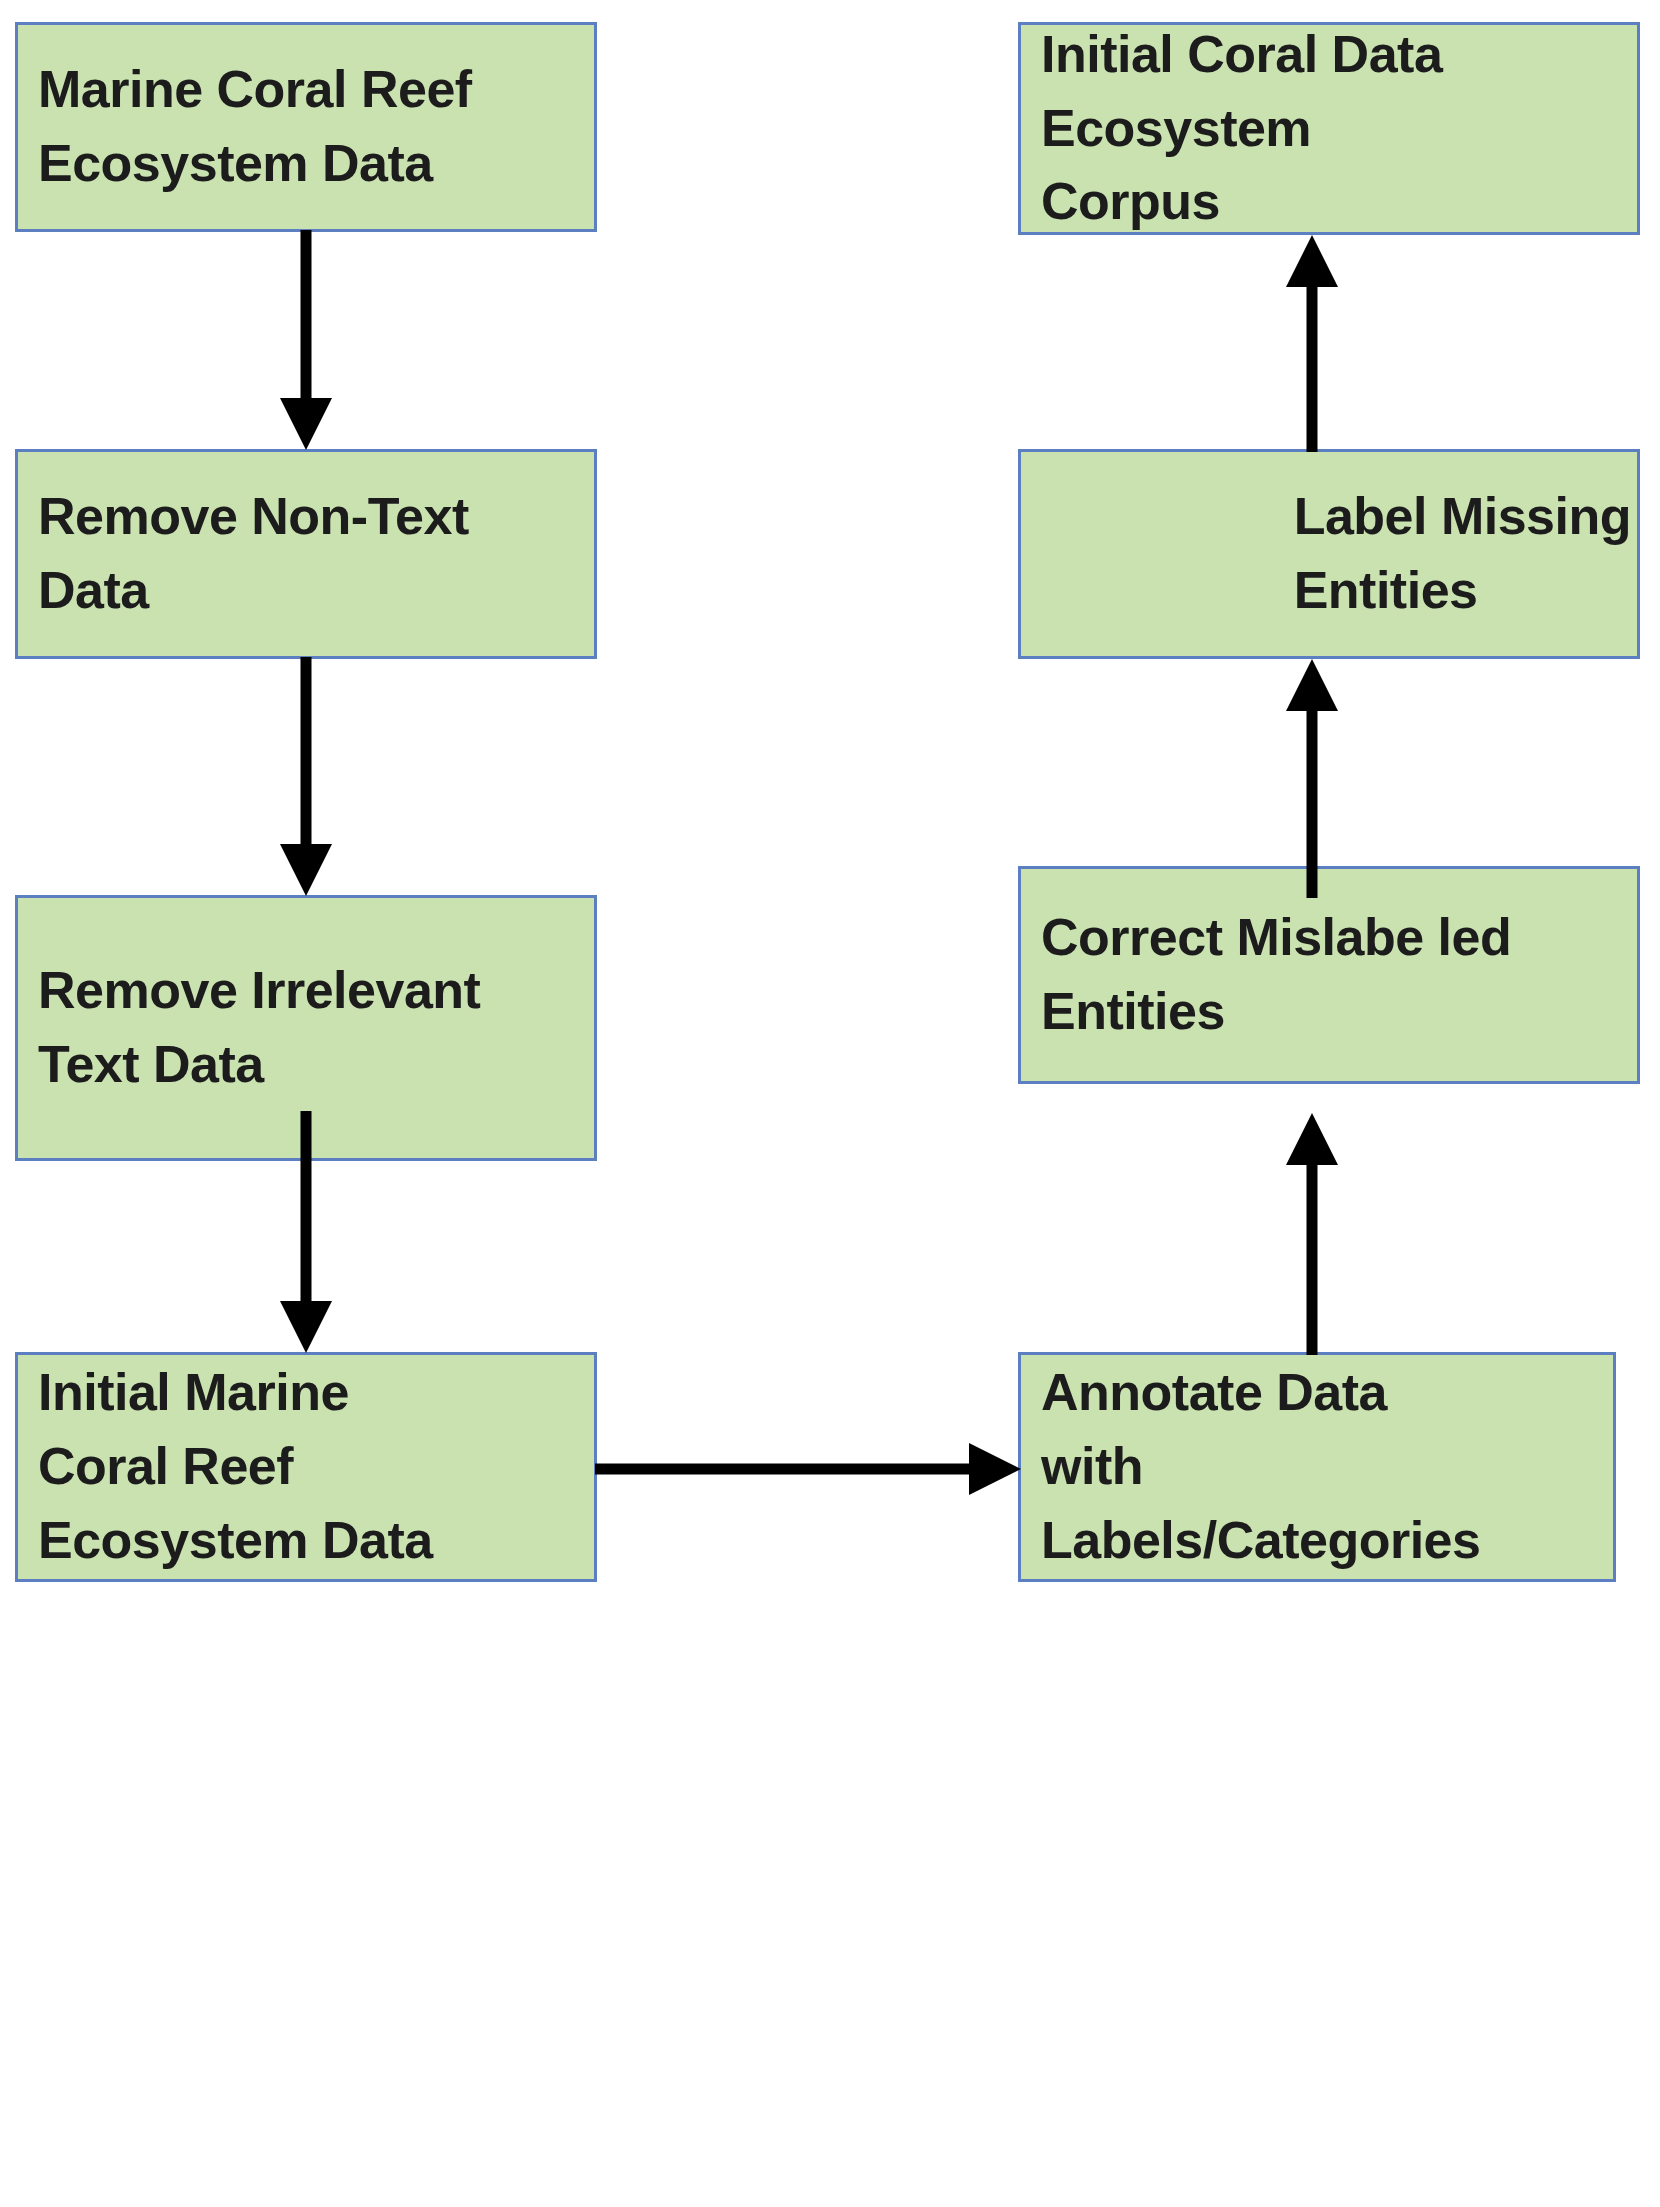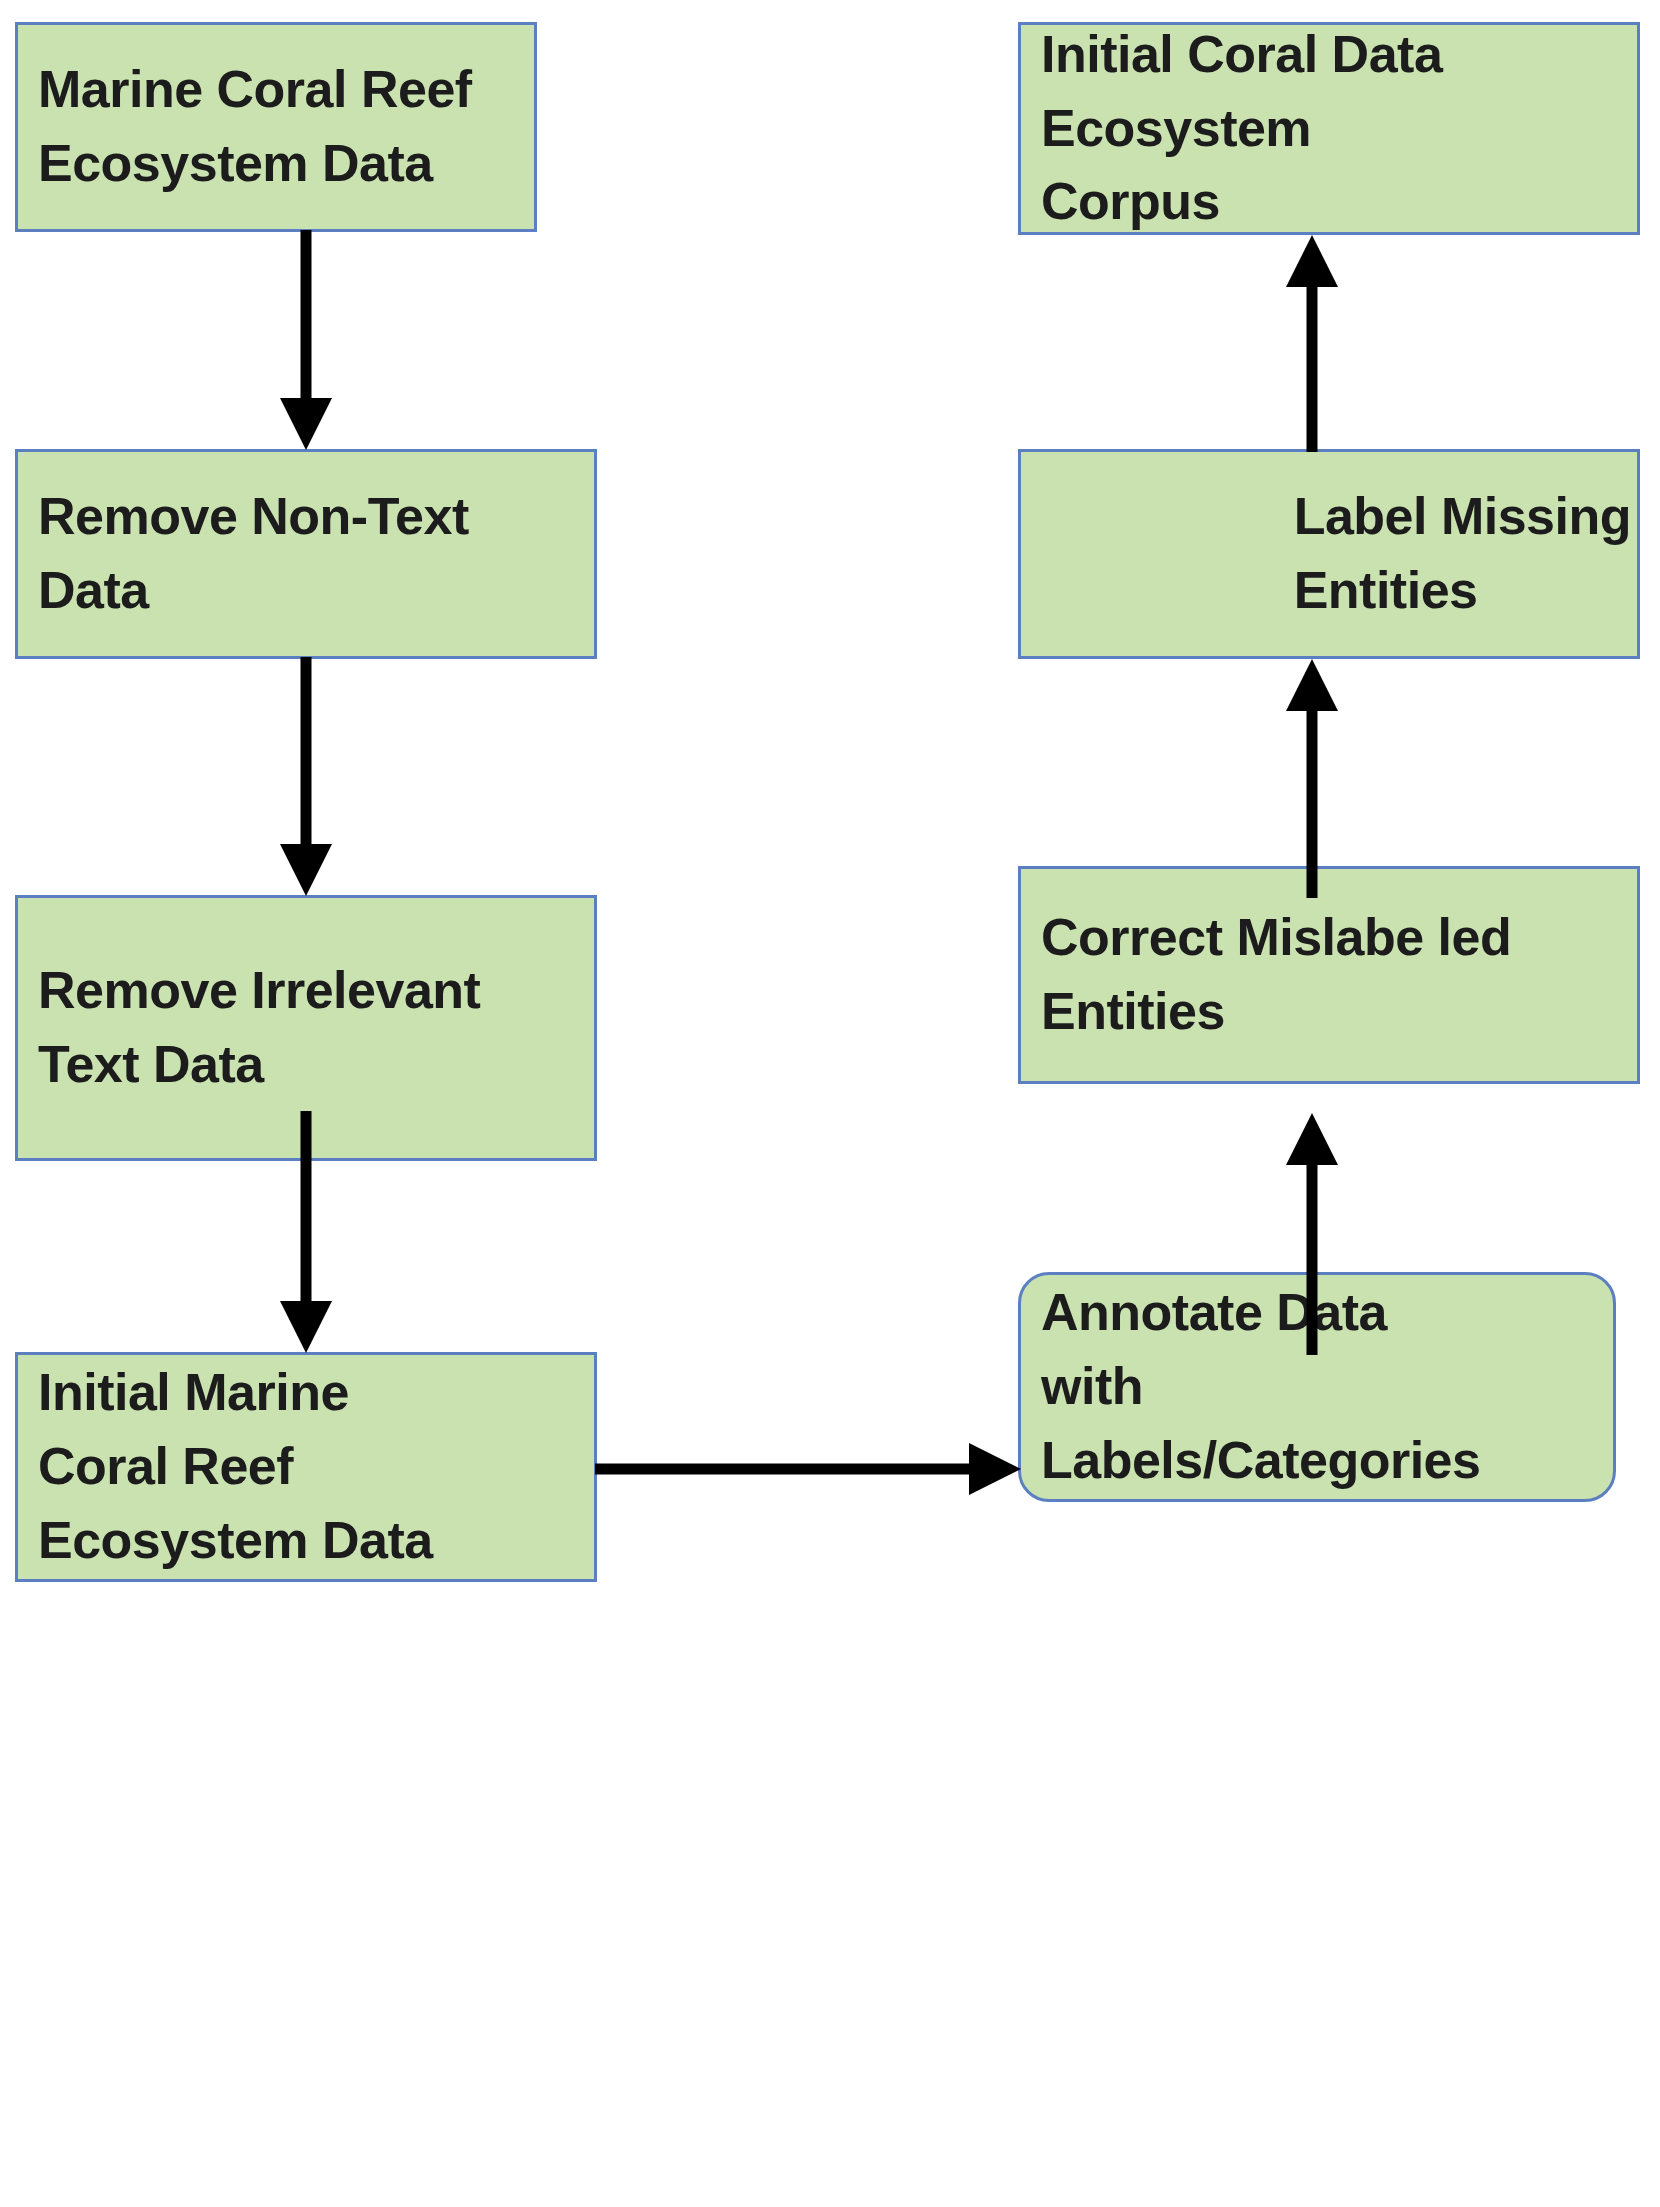--- a/index.html
+++ b/index.html
@@ -44,42 +44,42 @@
   .edge svg {
     display: block;
     overflow: visible;
   }
 </style>
 </head>
 <body>
 
 <div id="canvas">
 
-  <div class="node" style="left:15px; top:22px; width:522px; height:210px;">
+  <div class="node" style="left:15px; top:22px; width:582px; height:210px;">
     <div class="node-label">Marine Coral Reef
 Ecosystem Data</div>
   </div>
 
   <div class="node" style="left:15px; top:449px; width:582px; height:210px;">
     <div class="node-label">Remove Non-Text
 Data</div>
   </div>
 
   <div class="node" style="left:15px; top:895px; width:582px; height:266px;">
     <div class="node-label">Remove Irrelevant
 Text Data</div>
   </div>
 
   <div class="node" style="left:15px; top:1352px; width:582px; height:230px;justify-content:center;">
     <div class="node-label">Initial Marine
 Coral Reef
 Ecosystem Data</div>
   </div>
 
-  <div class="node" style="left:1018px; top:1272px; width:598px; height:230px;border-radius:31px;">
+  <div class="node" style="left:1018px; top:1352px; width:598px; height:230px;">
     <div class="node-label">Annotate Data
 with
 Labels/Categories</div>
   </div>
 
   <div class="node" style="left:1018px; top:866px; width:622px; height:218px;">
     <div class="node-label">Correct Mislabe led
 Entities</div>
   </div>
 

